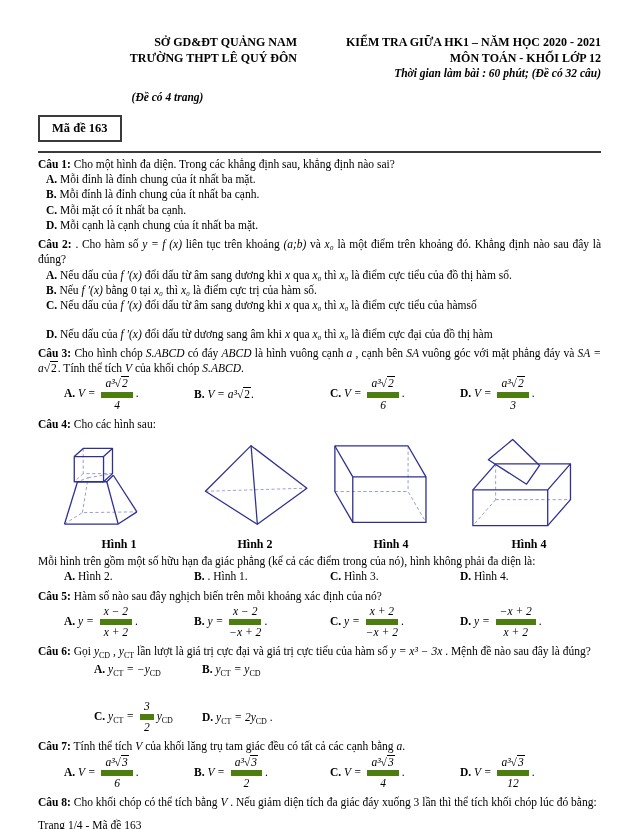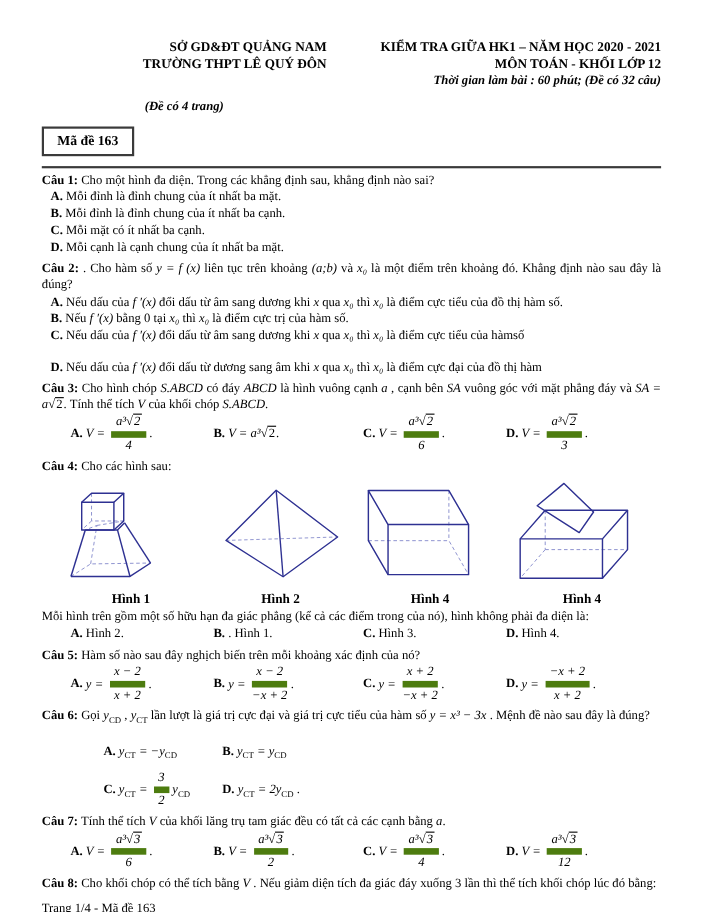--- a/index.html
+++ b/index.html
@@ -21,21 +21,21 @@
   .code-box{border:2px solid #3a3a3a;font-weight:bold;padding:3px 12px;font-size:12.5px;margin-right:12px;white-space:nowrap;}
   .divider{border-top:2.5px solid #3a3a3a;margin-top:9px;margin-bottom:2px;}
   
   .q{margin-top:4px;text-align:justify;}
   .qlabel{font-weight:bold;}
   .stem{text-align:justify;}
   .opt{padding-left:8px;}
   .opt .ok{font-weight:bold;}
   .opts.row4{display:grid;grid-template-columns:130px 136px 130px auto;padding-left:26px;align-items:center;}
   .opts.row4 .opt{padding-left:0;}
-  .opts.grid2{display:grid;grid-template-columns:108px auto;row-gap:9px;padding-left:56px;width:330px;align-items:center;margin-top:16px;}
+  .opts.grid2{display:grid;grid-template-columns:108px auto;row-gap:22px;padding-left:56px;width:330px;align-items:center;margin-top:2px;}
   .opts.grid2 .opt{padding-left:0;}
   .opt.gap{margin-top:13px;}
   
   .mi{font-family:"Liberation Serif",serif;font-style:italic;}
   sub{font-size:8px;line-height:0;}
   .frac{display:inline-block;text-align:center;vertical-align:middle;font-style:italic;margin:1px 3px;line-height:1.15;}
   .frac .nu{display:block;border-bottom:6px solid #4d7c0f;padding:0 4px 1px;}
   .frac .de{display:block;padding-top:1px;}
   .rad .rn{border-top:1px solid #000;padding:0 1px;}
   

